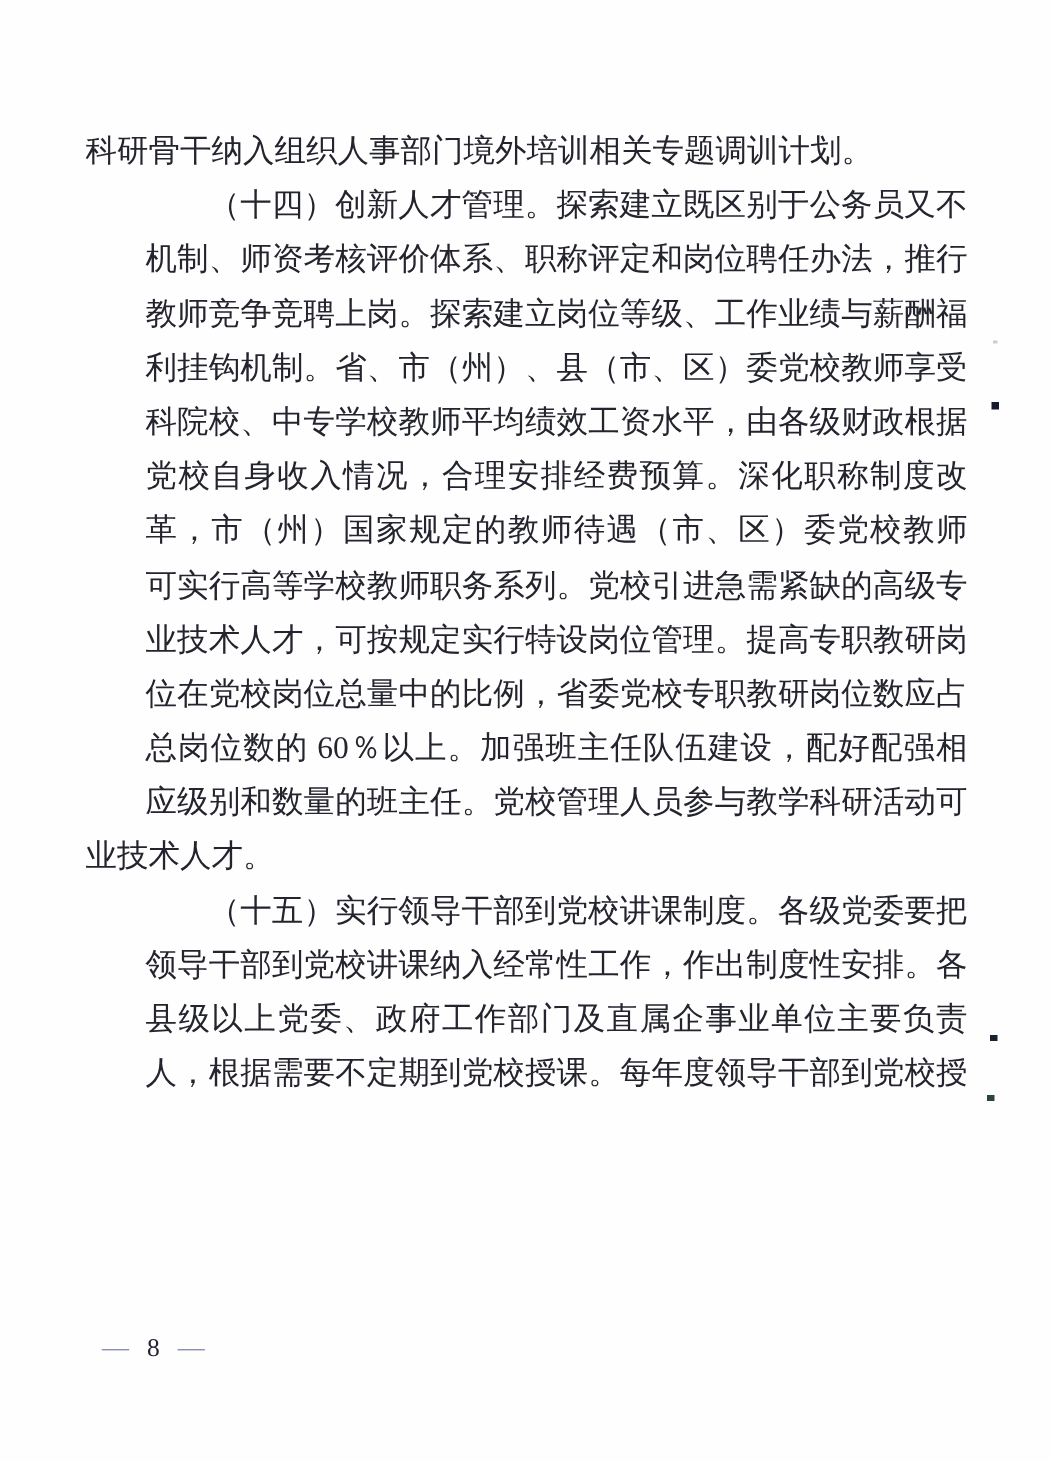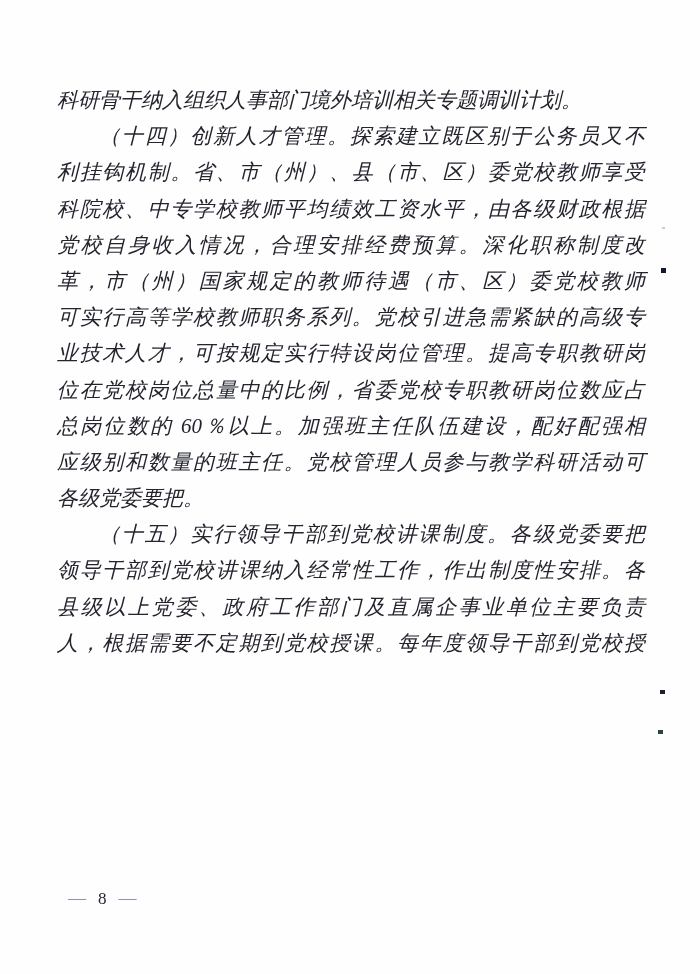--- a/index.html
+++ b/index.html
@@ -17,26 +17,26 @@
     position:absolute;
     left:57px;top:82px;width:588px;
     color:#23242e;
     font-size:21px;
     line-height:36.2px;
   }
   .line{
     height:36.2px;
     white-space:nowrap;
     letter-spacing:0px;
-    font-style:italic;
   }
   .jl{
     white-space:normal;
     text-align:justify;
     text-align-last:justify;
+    margin-left:40px;
     -moz-text-align-last:justify;
   }
   .indent{
     padding-left:42px;
   }
   .footer{
     position:absolute;
     left:68px;top:888px;
     font-size:18px;
     letter-spacing:2px;
@@ -60,30 +60,32 @@
   .speck-d{left:658px;top:730px;width:5px;height:4px;background:#2c4342;}
 </style>
 </head>
 <body>
 
 <div class="page">
 
   <div class="textblock">
     <div class="line">科研骨干纳入组织人事部门境外培训相关专题调训计划。</div>
     <div class="line jl indent">（十四）创新人才管理。探索建立既区别于公务员又不</div>
+    <div class="line jl">机制、师资考核评价体系、职称评定和岗位聘任办法，推行</div>
+    <div class="line jl">教师竞争竞聘上岗。探索建立岗位等级、工作业绩与薪酬福</div>
     <div class="line jl">利挂钩机制。省、市（州）、县（市、区）委党校教师享受</div>
     <div class="line jl">科院校、中专学校教师平均绩效工资水平，由各级财政根据</div>
     <div class="line jl">党校自身收入情况，合理安排经费预算。深化职称制度改</div>
     <div class="line jl">革，市（州）国家规定的教师待遇（市、区）委党校教师</div>
     <div class="line jl">可实行高等学校教师职务系列。党校引进急需紧缺的高级专</div>
     <div class="line jl">业技术人才，可按规定实行特设岗位管理。提高专职教研岗</div>
     <div class="line jl">位在党校岗位总量中的比例，省委党校专职教研岗位数应占</div>
     <div class="line jl">总岗位数的 60％以上。加强班主任队伍建设，配好配强相</div>
     <div class="line jl">应级别和数量的班主任。党校管理人员参与教学科研活动可</div>
-    <div class="line">各级党委要把。</div>
+    <div class="line">业技术人才。</div>
     <div class="line jl indent">（十五）实行领导干部到党校讲课制度。各级党委要把</div>
     <div class="line jl">领导干部到党校讲课纳入经常性工作，作出制度性安排。各</div>
     <div class="line jl">县级以上党委、政府工作部门及直属企事业单位主要负责</div>
     <div class="line jl">人，根据需要不定期到党校授课。每年度领导干部到党校授</div>
   </div>
 
   <div class="footer">
     <span class="dash">—</span>
     <span class="pnum">8</span>
     <span class="dash">—</span>

